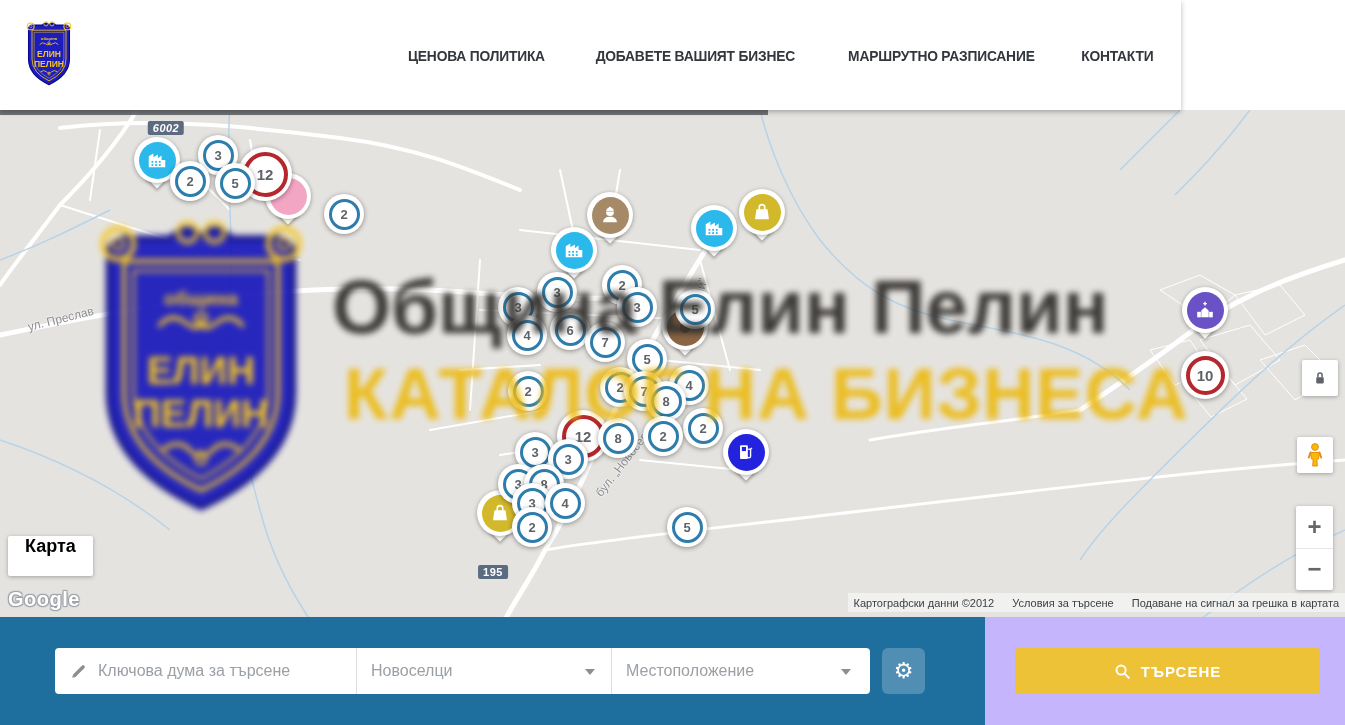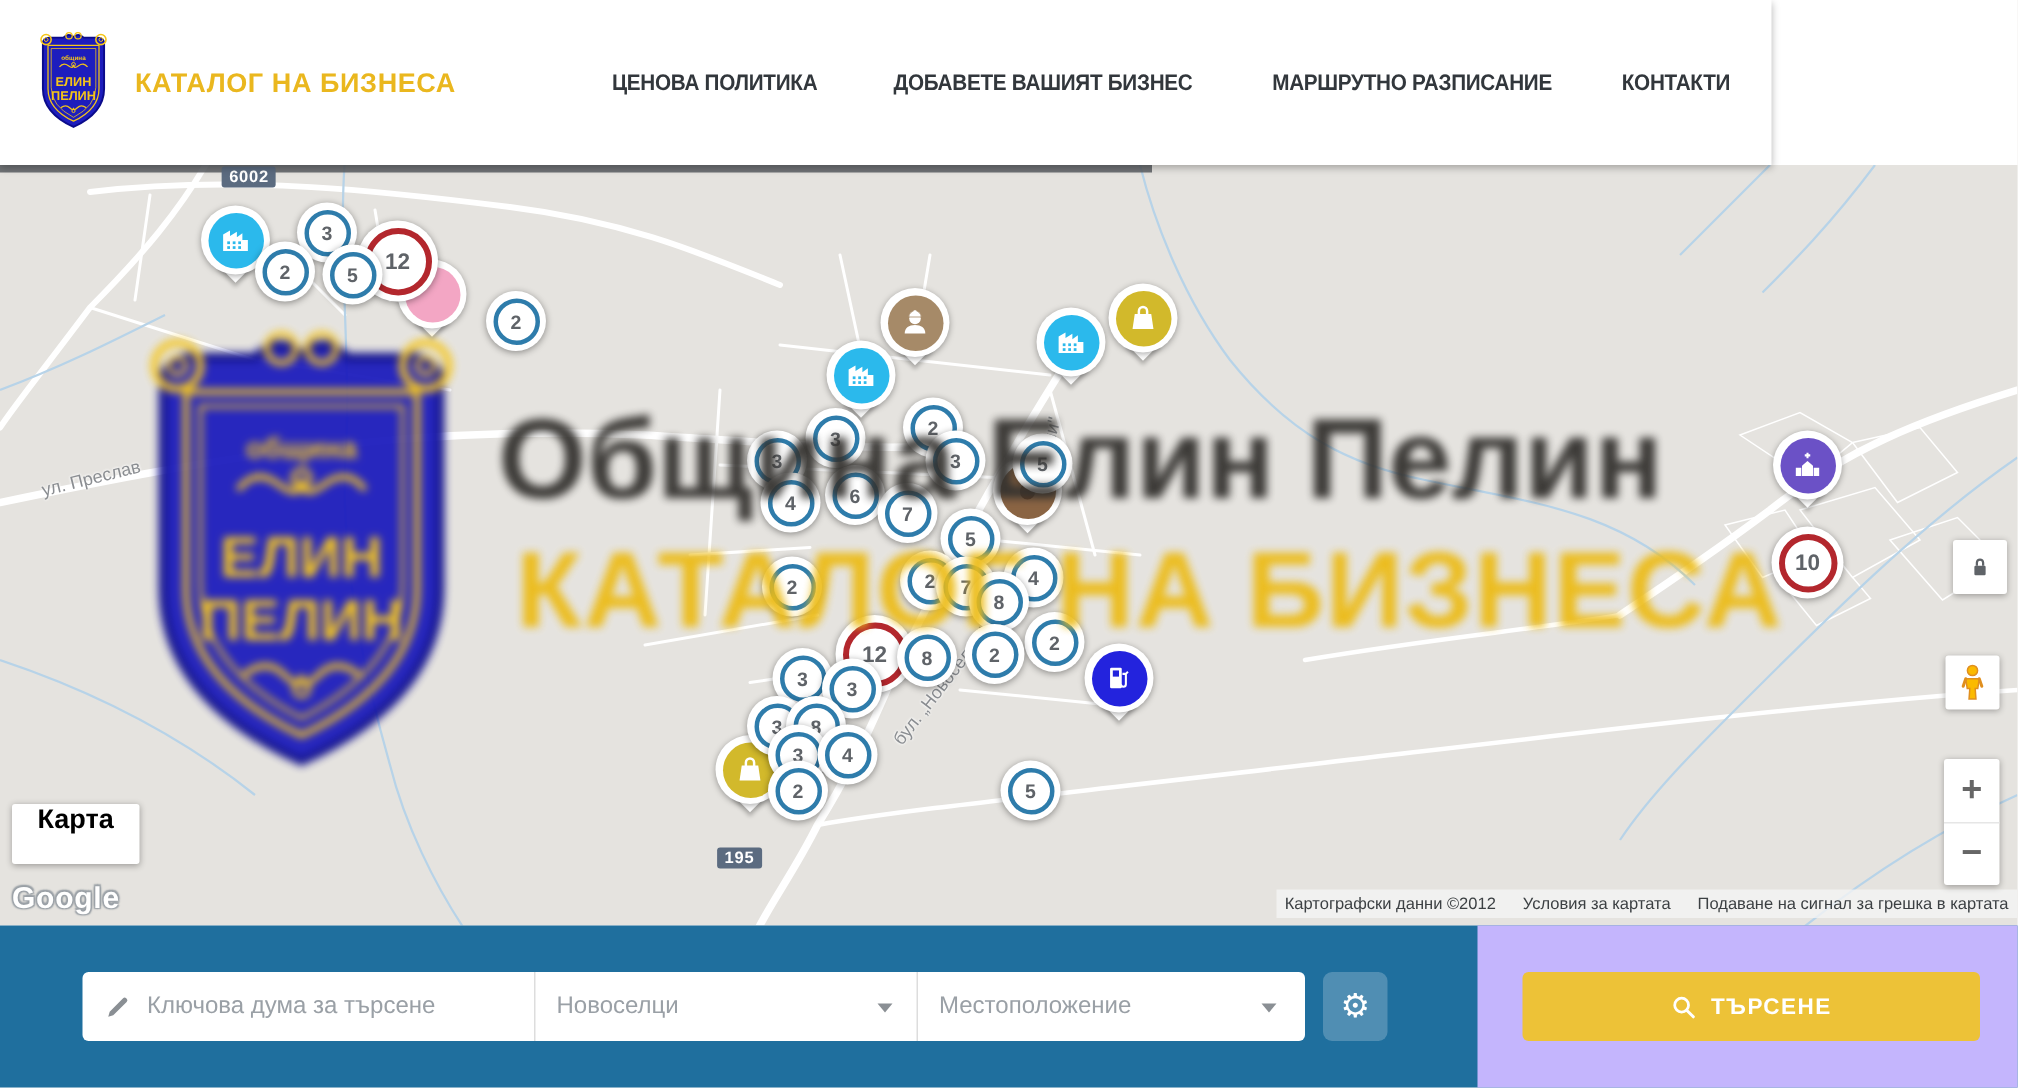--- a/index.html
+++ b/index.html
@@ -110,21 +110,20 @@
     <path d="M25,29 L95,29 L95,90 Q95,119 60,137 Q25,119 25,90 Z" fill="none" stroke="#f5c518" stroke-width="1.2"></path>
     <text x="60" y="47" text-anchor="middle" font-size="10" font-weight="bold" fill="#f5c518" font-family="Liberation Sans, sans-serif">община</text>
     <path d="M38,58 q6,-8 14,-2 q8,6 8,-2 q0,8 8,2 q8,-6 14,2" fill="none" stroke="#f5c518" stroke-width="2"></path>
     <circle cx="60" cy="54" r="3" fill="none" stroke="#f5c518" stroke-width="1.5"></circle>
     <text x="60" y="88" text-anchor="middle" font-size="20" font-weight="bold" fill="#f5c518" font-family="Liberation Sans, sans-serif">ЕЛИН</text>
     <text x="60" y="110" text-anchor="middle" font-size="20" font-weight="bold" fill="#f5c518" font-family="Liberation Sans, sans-serif">ПЕЛИН</text>
     <path d="M40,122 q8,-6 14,0 q6,6 6,0 q0,6 6,0 q6,-6 14,0" fill="none" stroke="#f5c518" stroke-width="2"></path>
     <circle cx="60" cy="127" r="2.5" fill="none" stroke="#f5c518" stroke-width="1.5"></circle>
   </svg></span>
     <span class="logo-text">
-      <div class="logo-subtitle">КАТАЛОГ НА БИЗНЕСА</div>
     </span>
   </div>
   <div class="nav">
     <span class="nav-item">ЦЕНОВА ПОЛИТИКА</span>
     <span class="nav-item">ДОБАВЕТЕ ВАШИЯТ БИЗНЕС</span>
     <span class="nav-item">МАРШРУТНО РАЗПИСАНИЕ</span>
     <span class="nav-item">КОНТАКТИ</span>
   </div>
 </div>
 
@@ -157,21 +156,21 @@
       <path d="M1180,0 L1120,60 M1250,0 C1220,40 1195,65 1175,85"></path>
       <path d="M0,330 C60,350 120,380 170,420"></path>
     </g>
   </svg>
 
   <div class="tile-seam"></div>
   <div id="labels-layer" class="marker-layer">
       <div class="street-label" style="left: 28px; top: 210px; transform: rotate(-14deg);">ул. Преслав</div>
       <div class="street-label" style="left: 598px; top: 378px; transform: rotate(-52deg);">бул. „Новоселци"</div>
       <div class="street-label" style="left: 697px; top: 185px; transform: rotate(-75deg);">ции"</div>
-      <div class="road-badge" style="left: 166px; top: 8px;">6002</div>
+      <div class="road-badge" style="left: 166px; top: 18px; font-style: italic;">6002</div>
       <div class="road-badge" style="left: 493px; top: 462px;">195</div>
     </div>
   <div id="markers-layer" class="marker-layer">
       <div class="pin" style="left: 157px; top: 50px;">
         <div class="pin-tail"></div>
     <div class="pin-body">
           <div class="pin-disc" style="background:#2bb9ec">
       <svg viewBox="0 0 24 24">
               <path d="M3 20 V8 l5 -3 v4 l5 -3 v4 l4 -3 v5 h4 v8 Z" fill="#fff"></path>
               <g fill="#2bb9ec">
@@ -424,21 +423,21 @@
   </div>
 
   <div class="maptype">
     <div class="maptype-btn active">Карта</div>
   </div>
 
   <div class="google-logo">Google</div>
 
   <div class="attribution">
     <span>Картографски данни ©2012</span>
-    <span>Условия за картата</span>
+    <span>Условия за търсене</span>
     <span>Подаване на сигнал за грешка в картата</span>
   </div>
 
   <div class="ctrl ctrl-lock">
     <svg width="20" height="20" viewBox="0 0 24 24">
       <path d="M9.5 11V8.5a2.5 2.5 0 0 1 5 0V11" fill="none" stroke="#5f6368" stroke-width="1.8"></path>
       <rect x="7.5" y="11" width="9" height="7.5" rx="1" fill="#5f6368"></rect>
     </svg>
   </div>
   <div class="ctrl ctrl-pegman">

